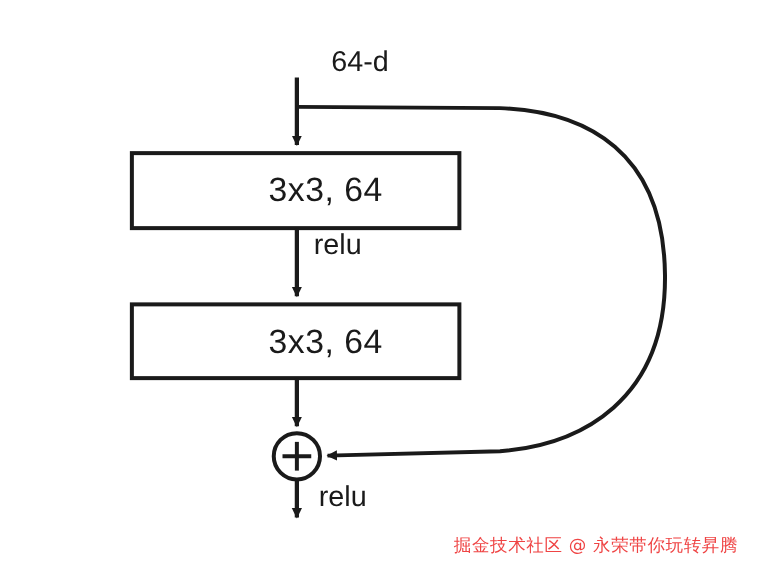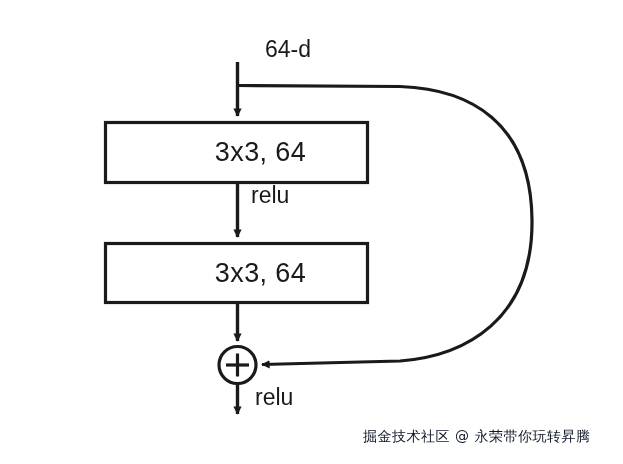--- a/index.html
+++ b/index.html
@@ -61,21 +61,21 @@
   #box-label-2 {
     left: 105px;
     top: 258px;
     width: 263px;
   }
   #watermark {
     position: absolute;
     left: 363px;
     top: 428px;
     font-size: 14px;
-    color: #0f172a;
+    color: #ef4444;
     font-family: "DejaVu Sans", sans-serif;
     white-space: nowrap;
     letter-spacing: 0.5px;
   }
 </style>
 </head>
 <body>
 
 <div id="canvas">
 

